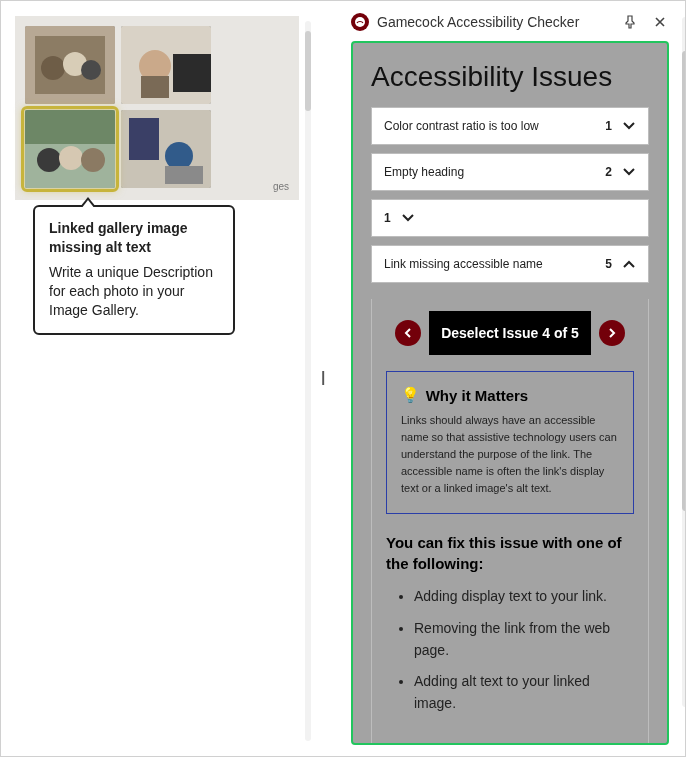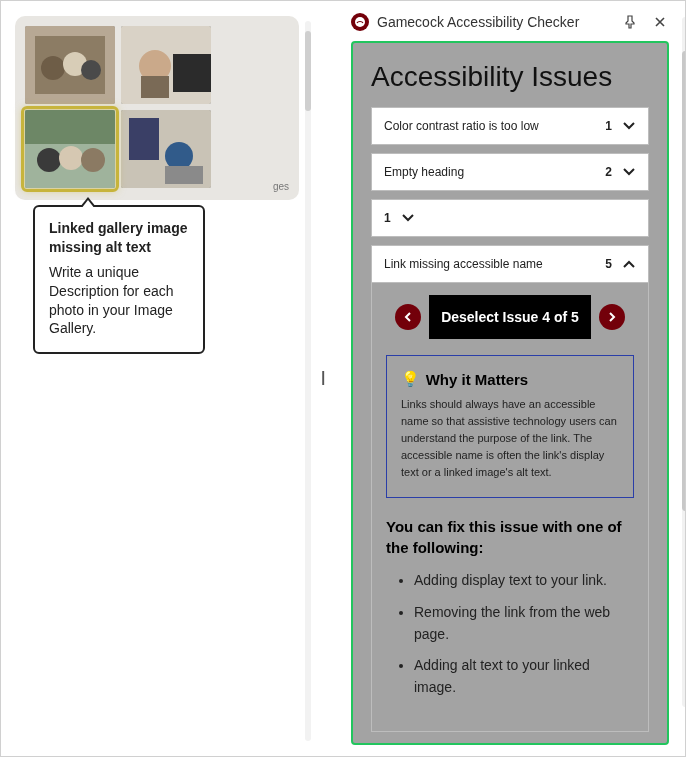--- a/index.html
+++ b/index.html
@@ -19,21 +19,21 @@
   }
   
   .left {
     width: 312px;
     position: relative;
     background: #fff;
   }
   .gallery-card {
     margin: 15px 14px 0 14px;
     background: #e8e6e2;
-    border-radius: 10px;
+    border-radius: 0;
     padding: 10px 10px 12px 10px;
     position: relative;
   }
   .grid {
     display: grid;
     grid-template-columns: 90px 90px;
     grid-auto-rows: 78px;
     gap: 6px;
   }
   .thumb {
@@ -56,21 +56,21 @@
     right:10px;
     bottom:8px;
     font-size:10px;
     color:#777;
   }
   
   .tooltip {
     position: absolute;
     left: 32px;
     top: 204px;
-    width: 172px;
+    width: 202px;
     background: #fff;
     border: 2px solid #222;
     border-radius: 6px;
     padding: 12px 14px 14px 14px;
     font-size: 14px;
     color: #222;
     line-height: 1.35;
   }
   .tooltip::before {
     content: "";
@@ -187,21 +187,21 @@
     padding:10px 12px;
     display:flex;
     align-items:center;
     justify-content:space-between;
     font-size:12px;
     color:#222;
     margin-bottom:8px;
     cursor:pointer;
     background:#fff;
   }
-  .issue-row.expanded { margin-bottom:0; }
+  .issue-row.expanded { margin-bottom:16px; }
   .issue-count-chevron { display:flex; align-items:center; gap:10px; }
   .count { font-weight:600; }
   .chev { font-size:14px; color:#333; }
   .expanded-block {
     border:1px solid #bdbdbd;
     border-top:none;
     padding:12px 14px 14px 14px;
   }
   .nav-bar {
     display:flex;

